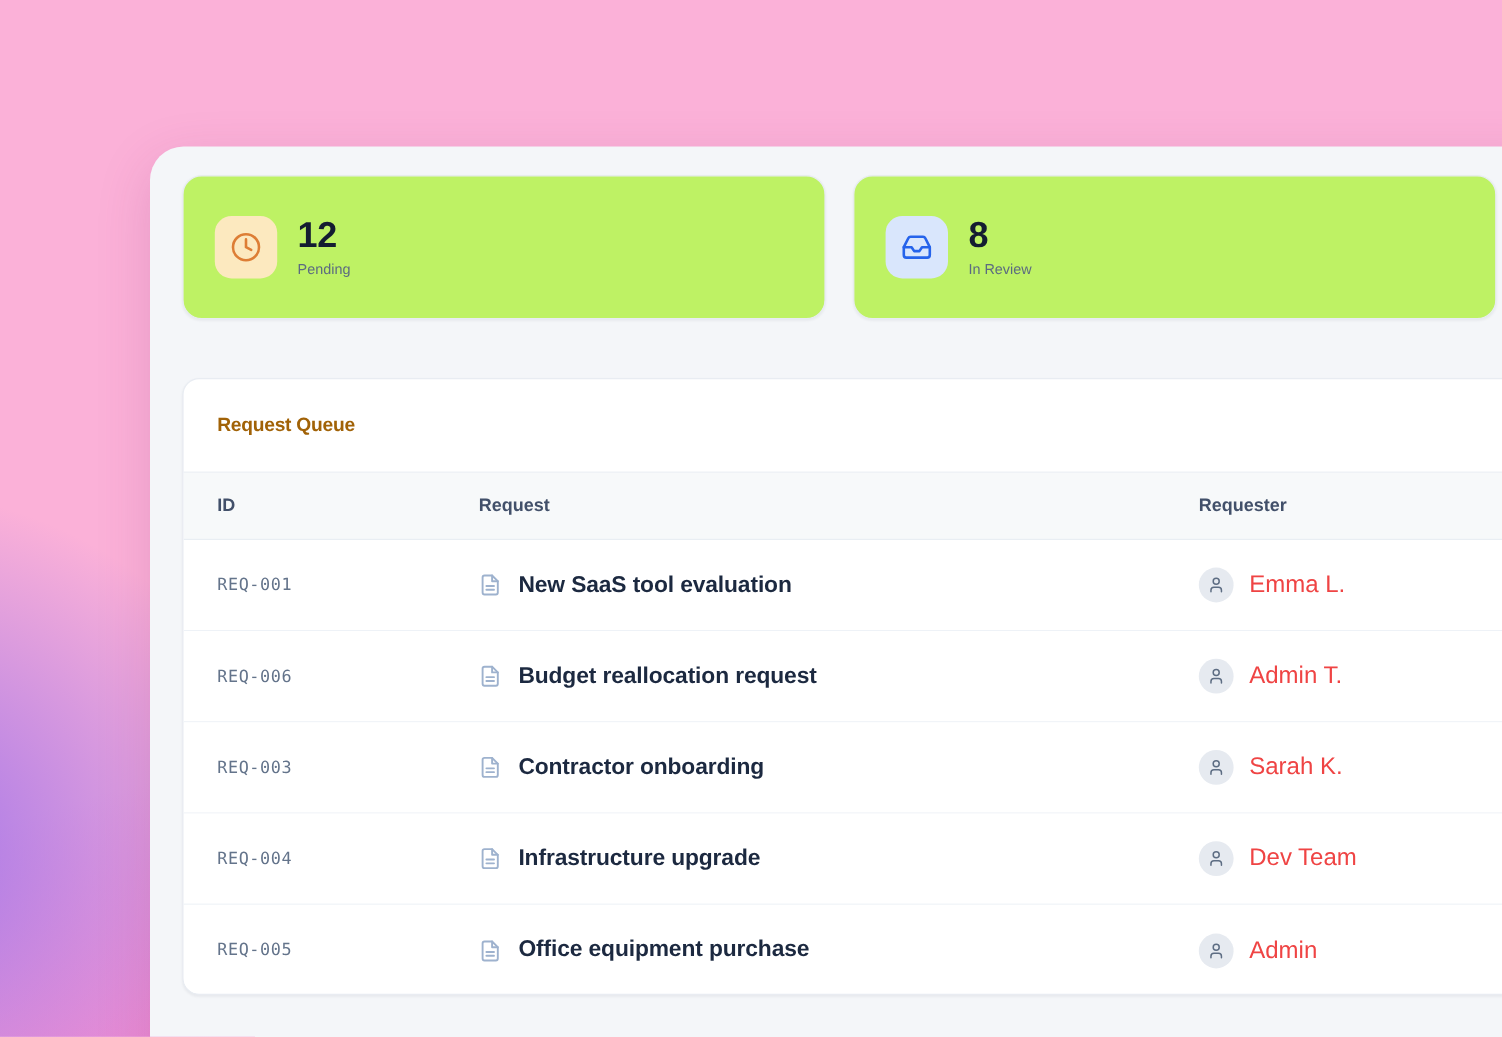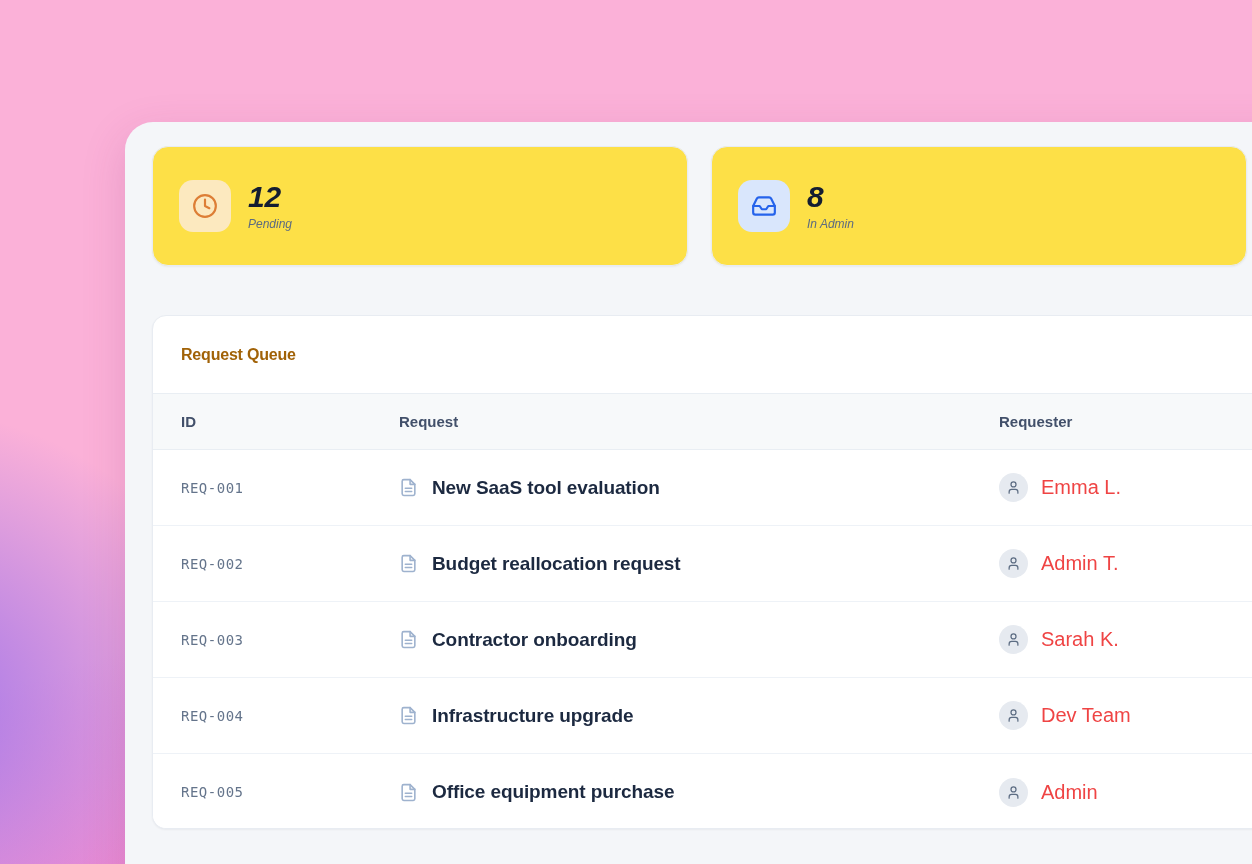--- a/index.html
+++ b/index.html
@@ -20,27 +20,26 @@
     width:1190px; height:800px;
     background:#f4f6f9;
     border-radius:28px;
     box-shadow:0 14px 44px rgba(140,40,110,0.18);
   }
 
   
   .stats-row { position:absolute; left:27px; top:24px; display:flex; gap:23px; }
   .stat-card {
     width:536px; height:120px;
-    background:#fde047;
+    background:#bef264;
     border:1px solid #e8ecf2;
     border-radius:16px;
     display:flex; align-items:center;
     padding:0 26px;
     box-shadow:0 1px 2px rgba(15,23,42,0.05);
-    font-style:italic;
   }
   .icon-tile {
     width:52px; height:52px; border-radius:14px;
     display:flex; align-items:center; justify-content:center;
     flex:0 0 auto;
   }
   .icon-tile svg { width:26px; height:26px; }
   .stat-text { margin-left:17px; }
   .stat-value { font-size:30px; font-weight:700; color:#141d31; line-height:1.05; letter-spacing:-0.3px; }
   .stat-label { font-size:12px; color:#5c6b80; margin-top:4px; }
@@ -125,21 +124,21 @@
       <div class="icon-tile" style="background: rgb(217, 230, 252); color: rgb(37, 99, 235);">
         <span style="display:flex;">
           <svg viewBox="0 0 24 24" fill="none" stroke="currentColor" stroke-width="2" stroke-linecap="round" stroke-linejoin="round">
             <polyline points="22 12 16 12 14 15 10 15 8 12 2 12"></polyline>
             <path d="M5.45 5.11 2 12v6a2 2 0 0 0 2 2h16a2 2 0 0 0 2-2v-6l-3.45-6.89A2 2 0 0 0 16.76 4H7.24a2 2 0 0 0-1.79 1.11z"></path>
           </svg>
         </span>
       </div>
       <div class="stat-text">
         <div class="stat-value">8</div>
-        <div class="stat-label">In Admin</div>
+        <div class="stat-label">In Review</div>
       </div>
     </div>
 
   </div>
 
   <div class="table-card">
     <div class="table-title-row">
       <div class="table-title">Request Queue</div>
     </div>
 
@@ -168,21 +167,21 @@
         <svg viewBox="0 0 24 24" fill="none" stroke="currentColor" stroke-width="2" stroke-linecap="round" stroke-linejoin="round">
           <path d="M19 21v-2a4 4 0 0 0-4-4H9a4 4 0 0 0-4 4v2"></path>
           <circle cx="12" cy="7" r="4"></circle>
         </svg>
       </span>
       <span class="requester-name">Emma L.</span>
     </div>
   </div>
 
   <div class="trow">
-    <div class="col-1 cell-id">REQ-002</div>
+    <div class="col-1 cell-id">REQ-006</div>
     <div class="col-2 cell-request">
       <span class="file-icon">
         <svg viewBox="0 0 24 24" fill="none" stroke="currentColor" stroke-width="2" stroke-linecap="round" stroke-linejoin="round">
           <path d="M14 2H6a2 2 0 0 0-2 2v16a2 2 0 0 0 2 2h12a2 2 0 0 0 2-2V8z"></path>
           <polyline points="14 2 14 8 20 8"></polyline>
           <line x1="16" y1="13" x2="8" y2="13"></line>
           <line x1="16" y1="17" x2="8" y2="17"></line>
         </svg>
       </span>
       <span class="req-title">Budget reallocation request</span>

